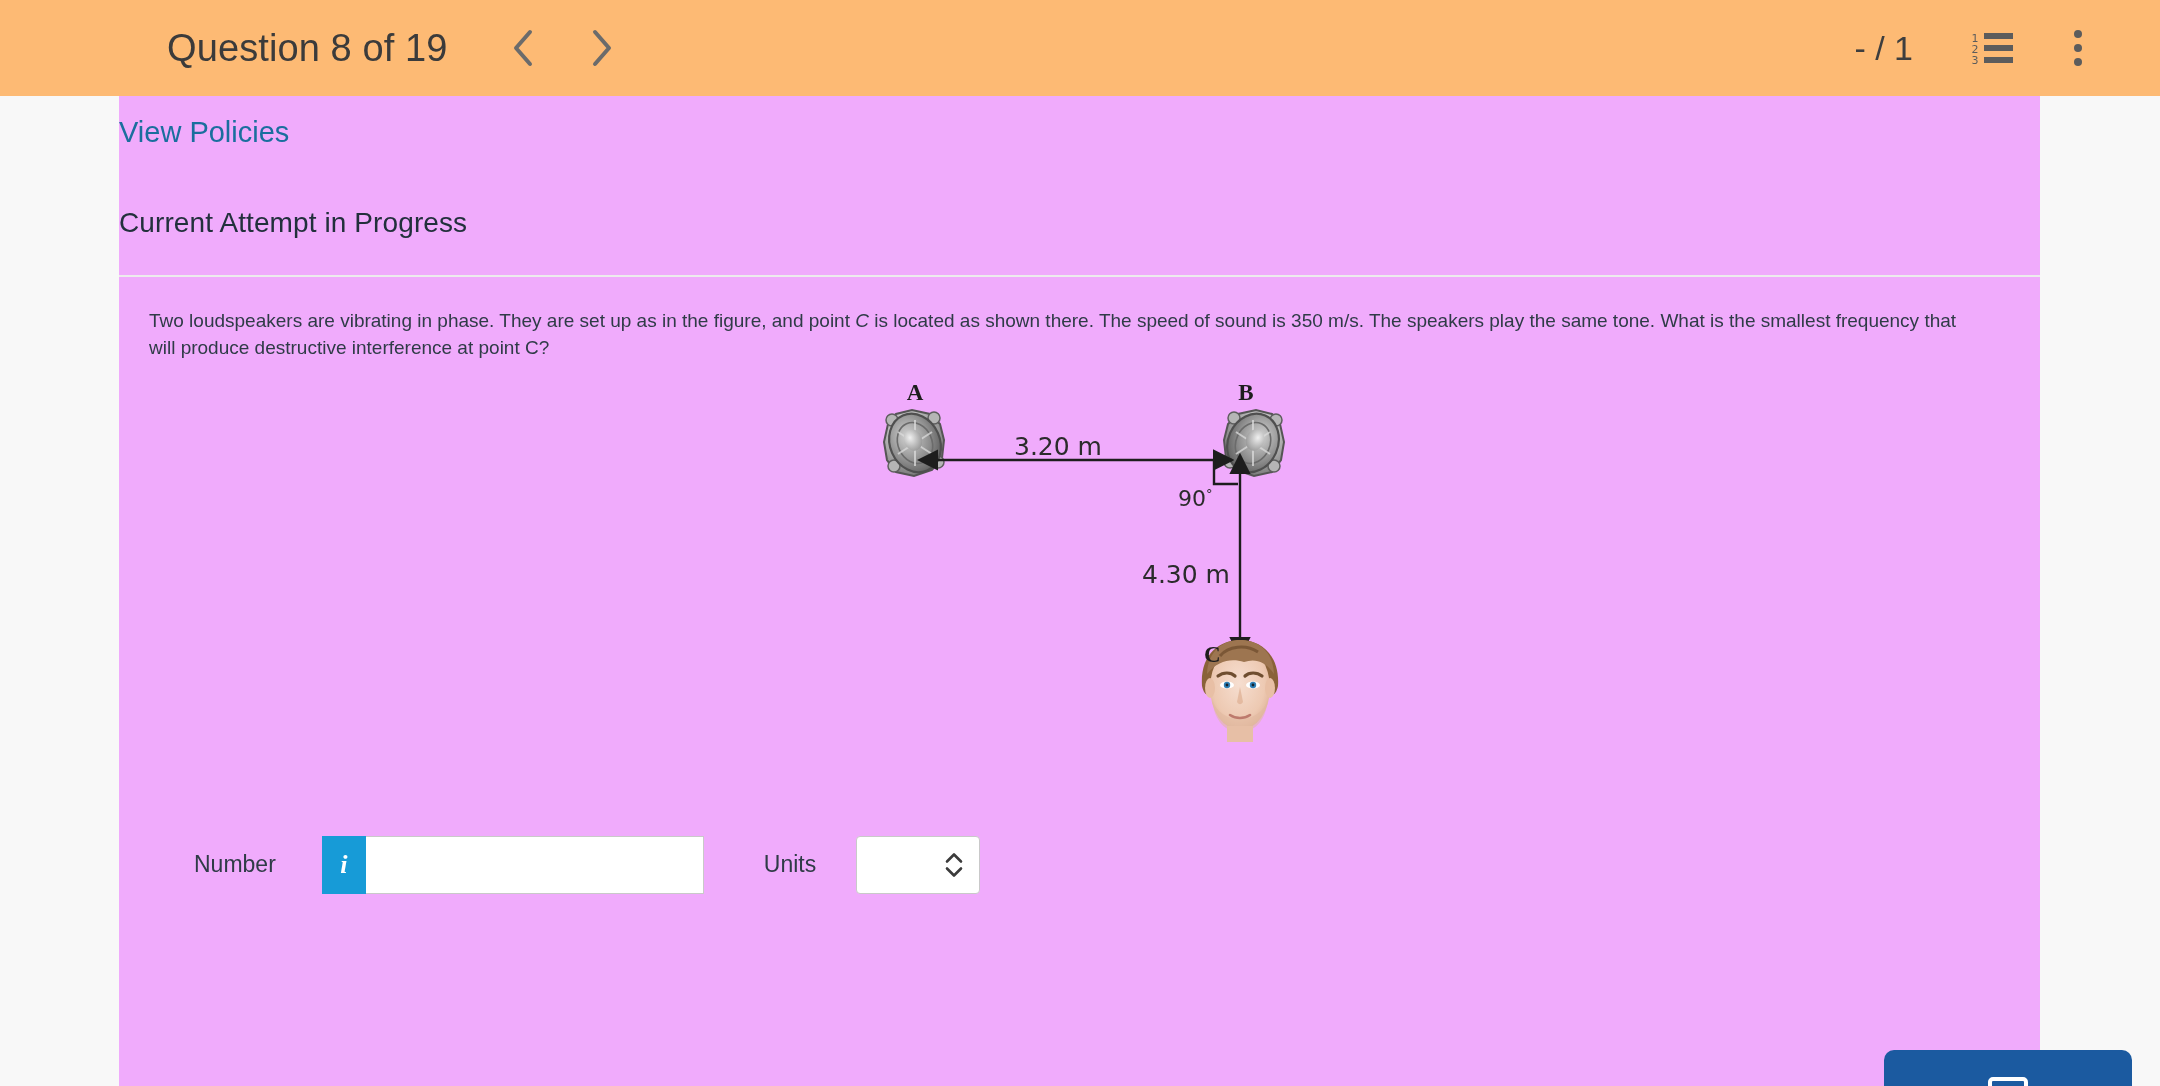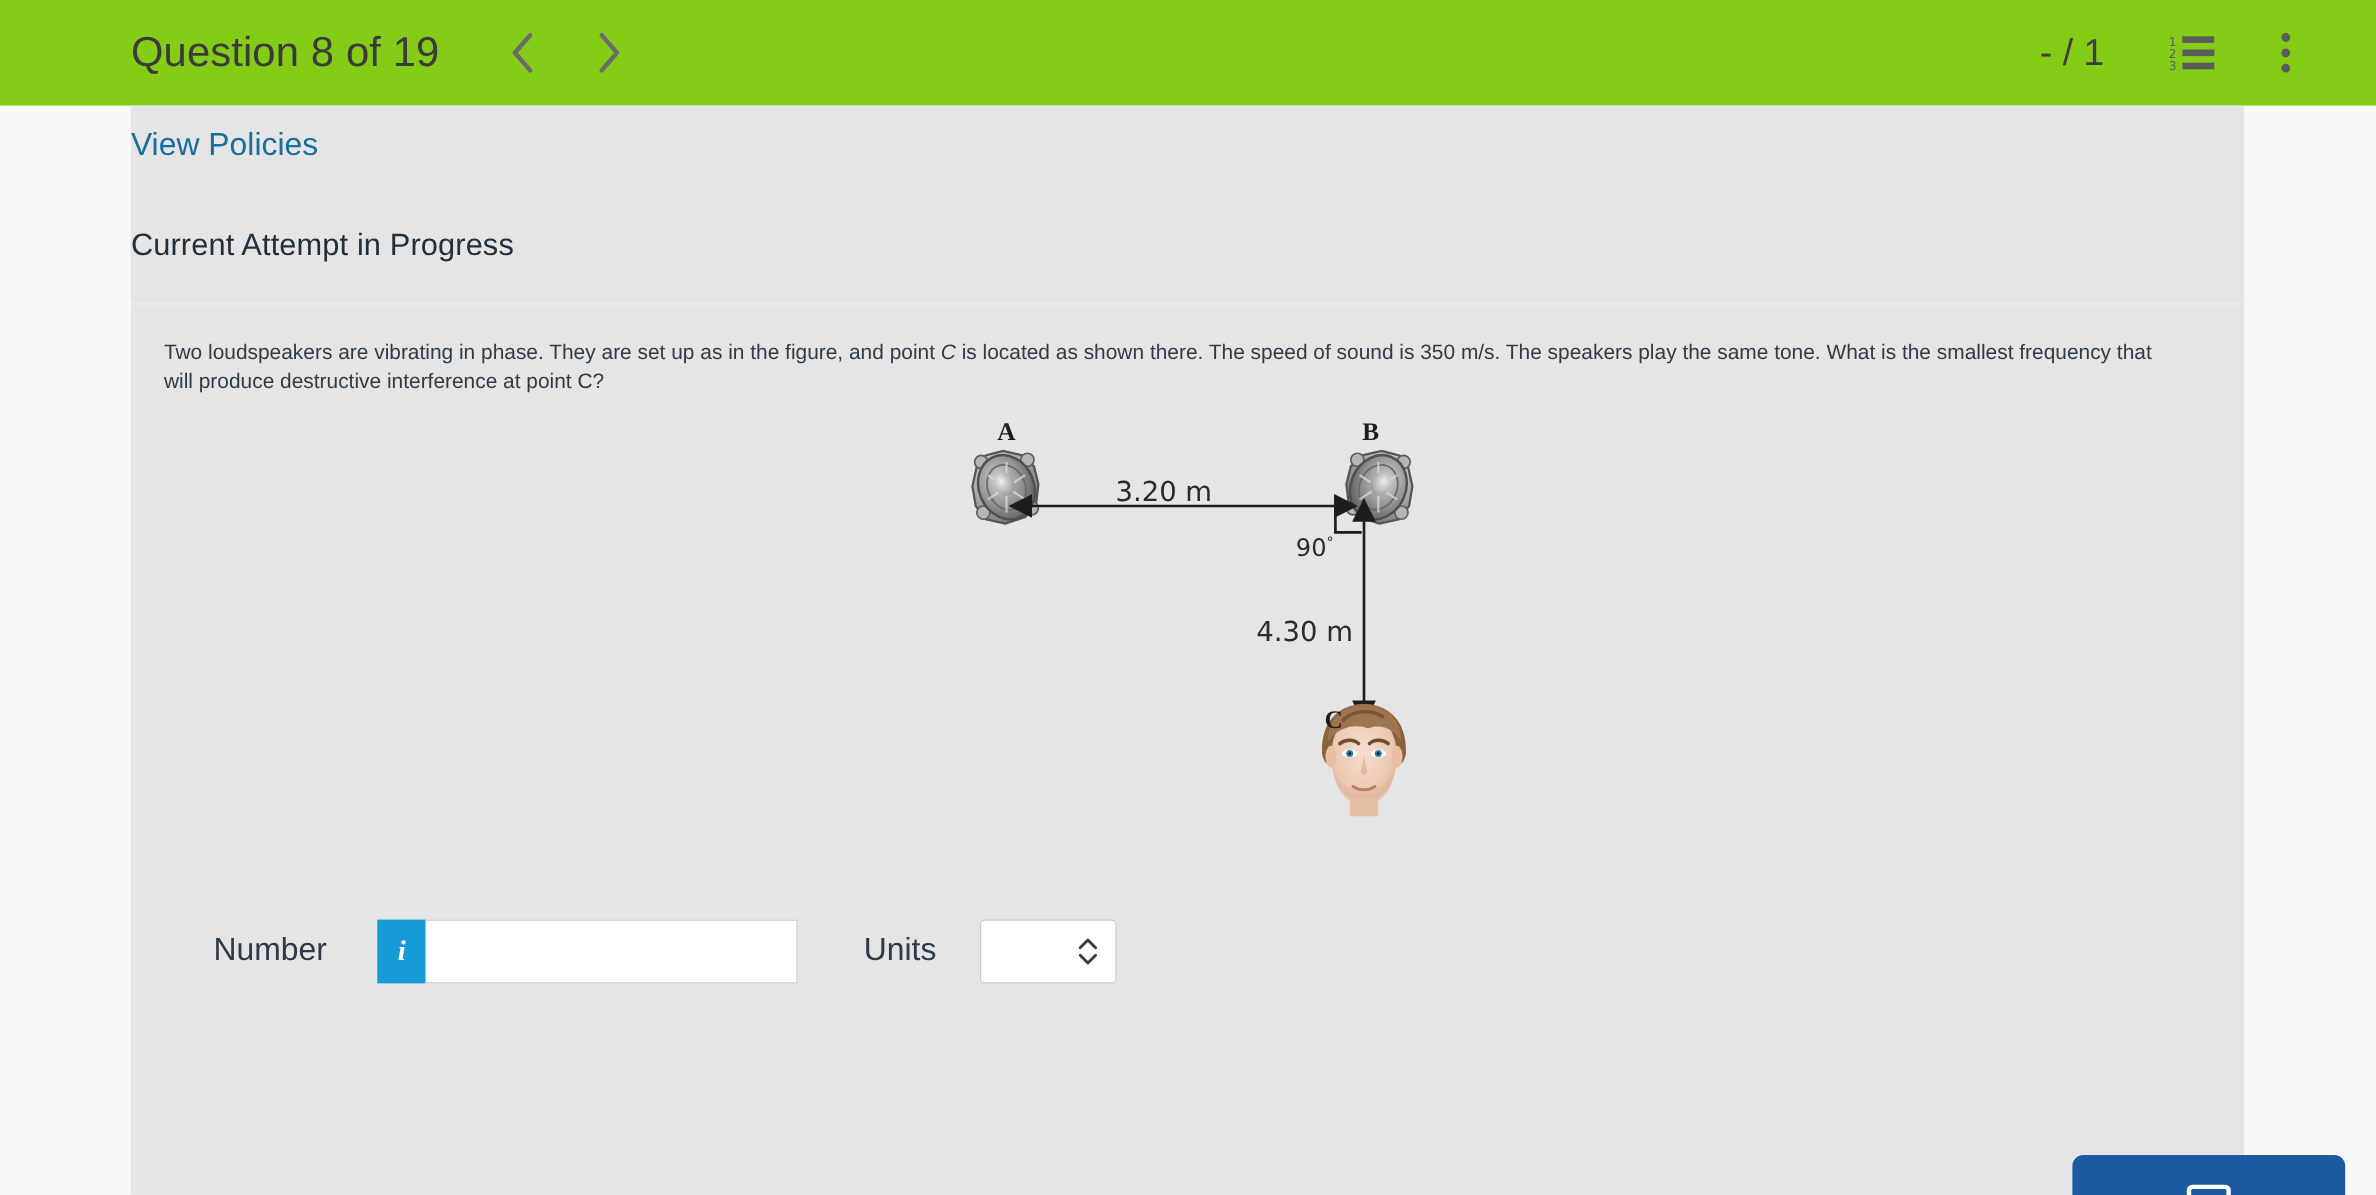--- a/index.html
+++ b/index.html
@@ -10,23 +10,24 @@
     background: #f8f8f8;
     font-family: "Liberation Sans", sans-serif;
     overflow: hidden;
   }
 
   
   .app-header {
     position: absolute;
     top: 0; left: 0;
     width: 2160px; height: 96px;
-    background: #84cc16;
-    display: flex;
-    align-items: center;
+    background: #fdba74;
+    display: flex;
+    align-items: center;
+    padding-left: 48px;
   }
   .header-left {
     display: flex;
     align-items: center;
     padding-left: 119px;
   }
   .question-title {
     font-size: 38px;
     color: #3b3b3b;
     font-weight: 400;
@@ -94,21 +95,21 @@
     display: block; width: 8px; height: 8px;
     border-radius: 50%; background: #5c5c5c;
   }
 
   
   .content-card {
     position: absolute;
     top: 96px; left: 119px;
     width: 1921px;
     min-height: 990px;
-    background: #e5e5e5;
+    background: #f0abfc;
   }
   .policies-row { padding: 20px 0 0 0; }
   .policy-link {
     font-size: 29px;
     color: #1a6e9e;
     text-decoration: none;
     cursor: pointer;
   }
 
   .attempt-status {
@@ -176,21 +177,21 @@
   }
   .angle-label sup { font-size: 13px; }
 
   
   .answer-row {
     display: flex;
     align-items: center;
     padding: 60px 0 0 45px;
   }
   .field-label {
-    font-size: 29px;
+    font-size: 23px;
     color: #2f3b47;
     font-weight: 400;
   }
   .number-group {
     display: flex;
     align-items: stretch;
     margin-left: 46px;
     height: 58px;
   }
   .info-btn {

